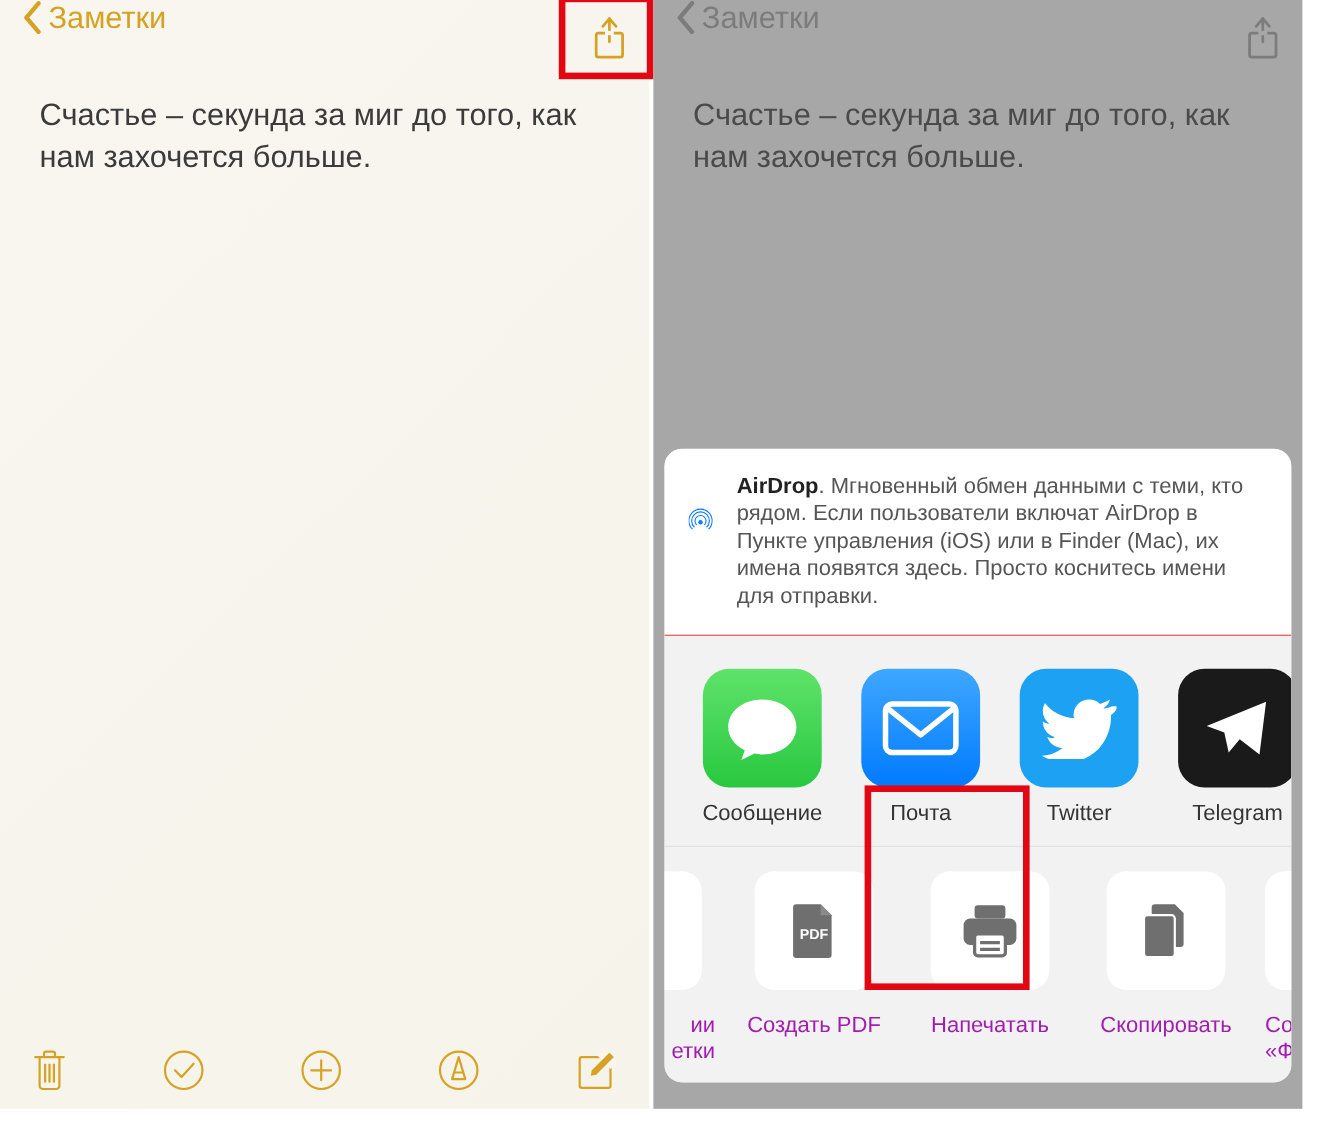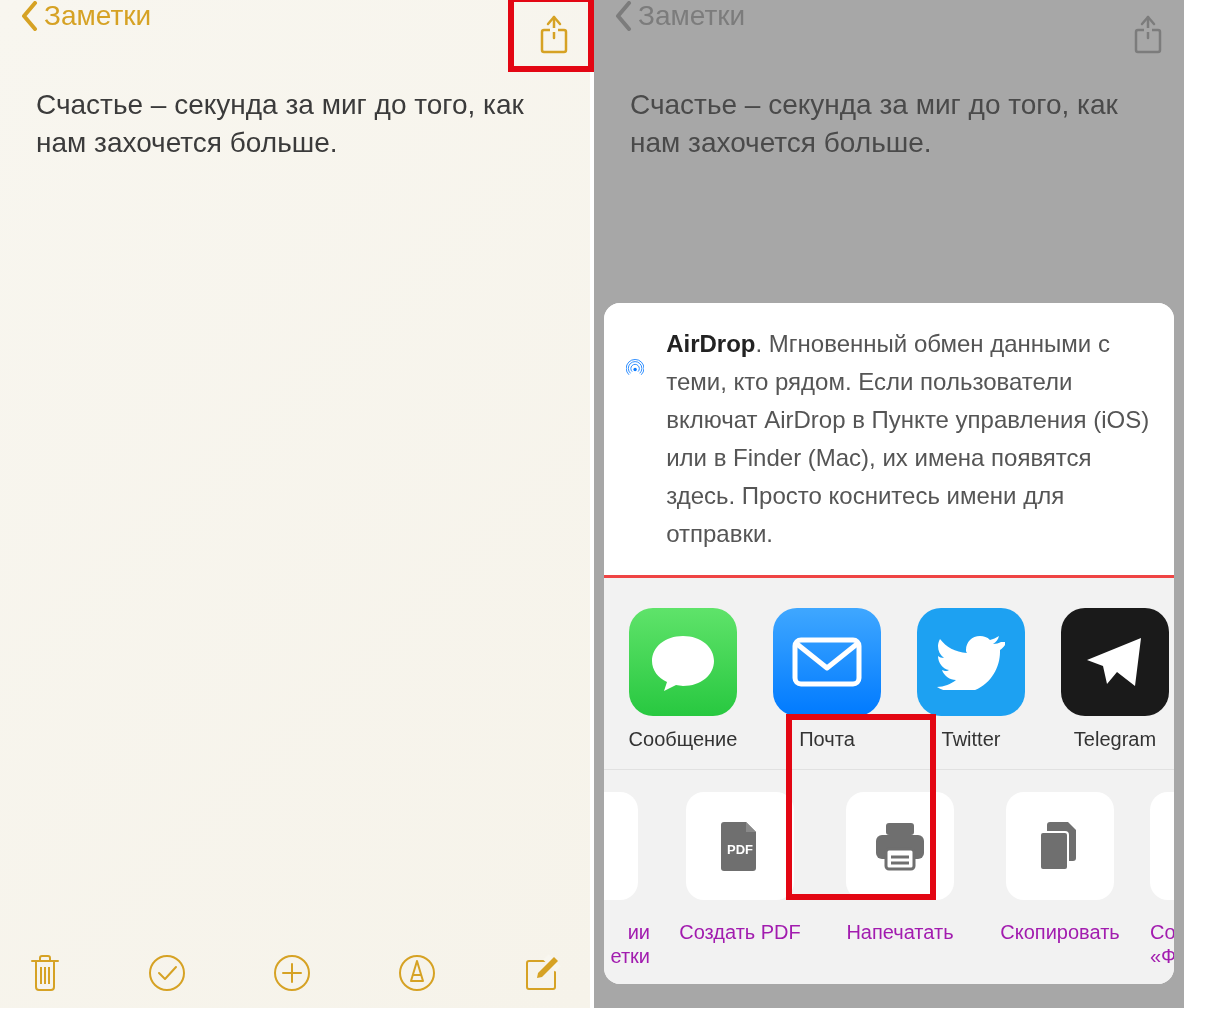--- a/index.html
+++ b/index.html
@@ -84,29 +84,29 @@
     overflow: hidden;
     margin-bottom: 12px;
   }
   .airdrop-row {
     background: #fff;
     padding: 22px 22px;
     display: flex;
     gap: 22px;
     align-items: flex-start;
   }
-  .airdrop-text { font-size: 24px; line-height: 38px; color: #555; }
+  .airdrop-text { font-size: 20px; line-height: 25px; color: #555; }
   .airdrop-text .bold { font-weight: 600; color: #222; }
   .app-row {
     background: #f2f2f2;
-    padding: 30px 22px 18px;
+    padding: 30px 32px 18px;
     display: flex;
     gap: 30px;
     overflow: hidden;
-    border-top: 3px solid #ef4444;
+    border-top: 1px solid #ef4444;
   }
   .app-item { width: 114px; text-align: center; flex-shrink: 0; }
   .app-icon {
     width: 108px; height: 108px;
     border-radius: 24px;
     margin: 0 auto 12px;
     display: flex; align-items: center; justify-content: center;
   }
   .bg-green { background: linear-gradient(180deg,#5fe36a,#28c840); }
   .bg-blue  { background: linear-gradient(180deg,#3fa7ff,#007aff); }

